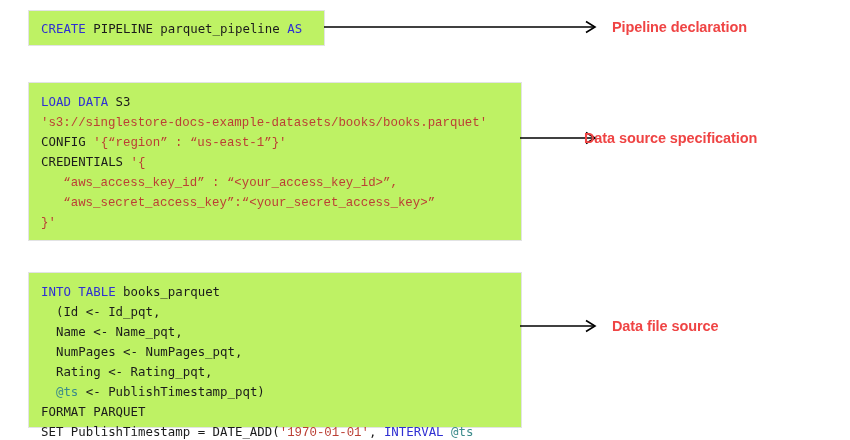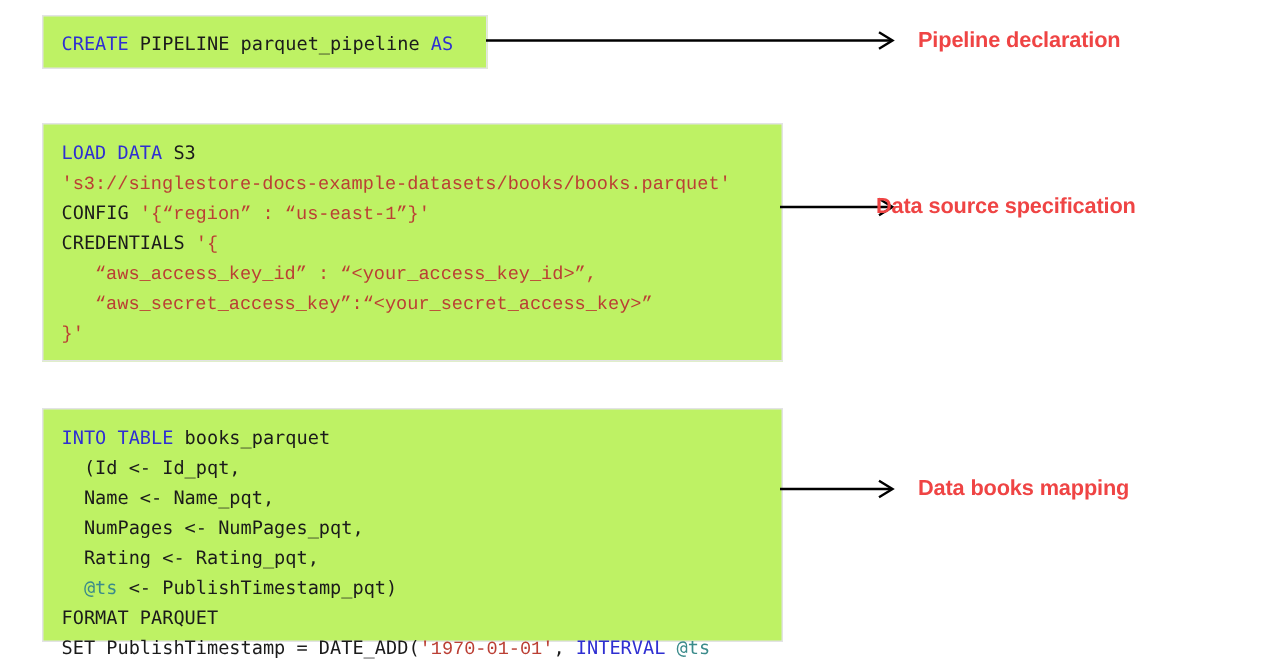--- a/index.html
+++ b/index.html
@@ -109,13 +109,13 @@
   <svg width="80" height="14" viewBox="0 0 80 14" xmlns="http://www.w3.org/2000/svg">
     <line x1="0" y1="7" x2="74" y2="7" stroke="#000000" stroke-width="1.6"></line>
     <polyline points="66,1.5 75,7 66,12.5" fill="none" stroke="#000000" stroke-width="1.6"></polyline>
   </svg>
 </div>
 
 <div class="callout-label" id="label-declaration">Pipeline declaration</div>
 
 <div class="callout-label" id="label-source">Data source specification</div>
 
-<div class="callout-label" id="label-mapping">Data books mapping</div>
+<div class="callout-label" id="label-mapping">Data file source</div>
 
 </body></html>

